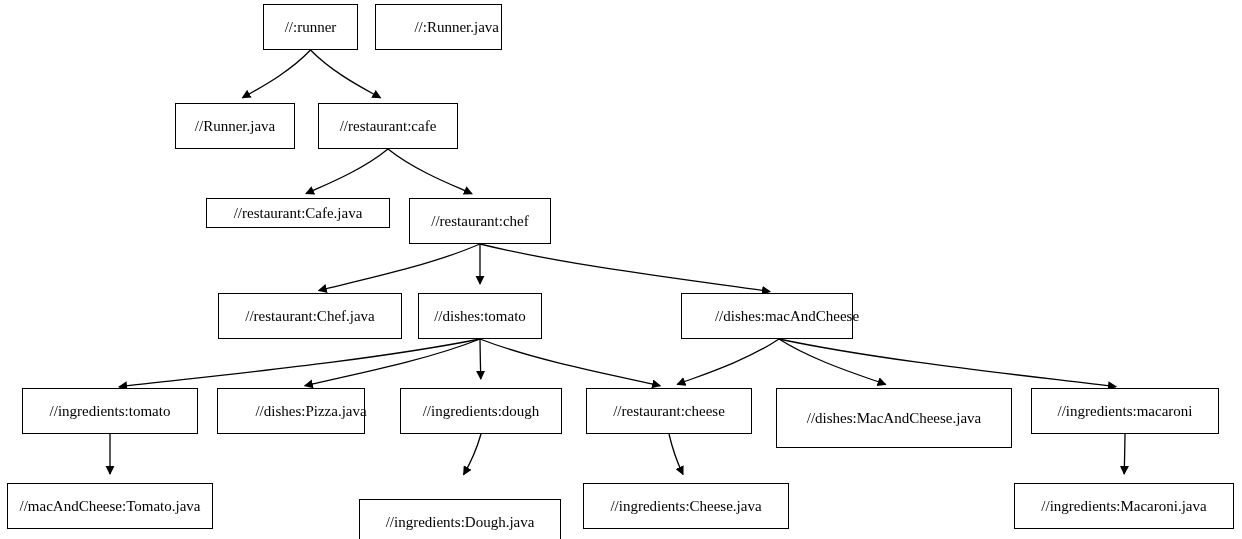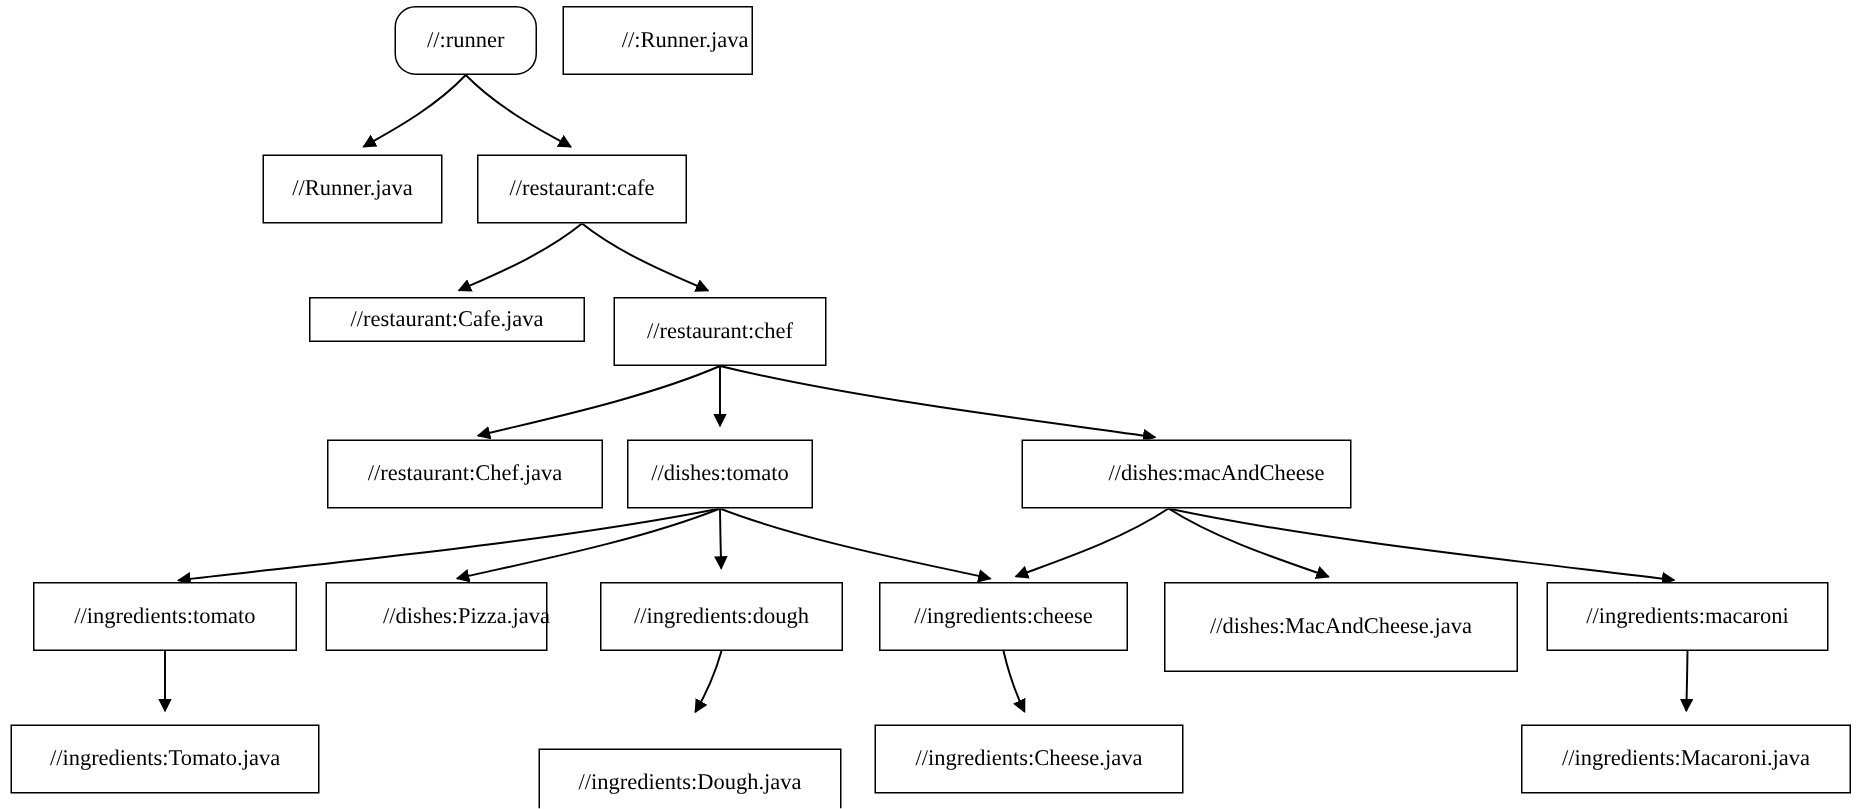--- a/index.html
+++ b/index.html
@@ -66,21 +66,21 @@
         <path d="M 779 339 C 746 361.05, 699.8 375.75, 677.2212190200968 384.3378206183205" marker-end="url(#arrow)"></path>
         <path d="M 779 339 C 813.5 361.05, 861.8 375.75, 885.7202649472825 384.4721128905813" marker-end="url(#arrow)"></path>
         <path d="M 779 339 C 882.8 361.05, 1028.12 375.75, 1116.0889158486618 386.7380256548683" marker-end="url(#arrow)"></path>
         <path d="M 110 434 C 110 456.05, 110 470.75, 110 474" marker-end="url(#arrow)"></path>
         <path d="M 481 434 C 474.7 456.05, 465.88 470.75, 463.5452736872125 474.7276947298375" marker-end="url(#arrow)"></path>
         <path d="M 669 434 C 674.1 456.05, 681.24 470.75, 683.0500456811551 474.4971904927413" marker-end="url(#arrow)"></path>
         <path d="M 1125 434 C 1124.7 456.05, 1124.28 470.75, 1124.1836352319626 474.001873633829" marker-end="url(#arrow)"></path>
       </g>
   </svg>
   <div id="node-layer">
-      <div class="node" style="left: 263px; top: 4px; width: 95px; height: 46px; border-radius: 14px;">
+      <div class="node" style="left: 263px; top: 4px; width: 95px; height: 46px;">
         <span>//:runner</span>
       </div>
       <div class="node" style="left: 375px; top: 4px; width: 127px; height: 46px; justify-content: flex-end;">
         <span>//:Runner.java</span>
       </div>
       <div class="node" style="left: 175px; top: 103px; width: 120px; height: 46px;">
         <span>//Runner.java</span>
       </div>
       <div class="node" style="left: 318px; top: 103px; width: 140px; height: 46px;">
         <span>//restaurant:cafe</span>
@@ -90,43 +90,43 @@
       </div>
       <div class="node" style="left: 409px; top: 198px; width: 142px; height: 46px;">
         <span>//restaurant:chef</span>
       </div>
       <div class="node" style="left: 218px; top: 293px; width: 184px; height: 46px;">
         <span>//restaurant:Chef.java</span>
       </div>
       <div class="node" style="left: 418px; top: 293px; width: 124px; height: 46px;">
         <span>//dishes:tomato</span>
       </div>
-      <div class="node" style="left: 681px; top: 293px; width: 220px; height: 46px; padding-left: 40px;">
+      <div class="node" style="left: 681px; top: 293px; width: 172px; height: 46px; padding-left: 40px;">
         <span>//dishes:macAndCheese</span>
       </div>
       <div class="node" style="left: 22px; top: 388px; width: 176px; height: 46px;">
         <span>//ingredients:tomato</span>
       </div>
       <div class="node" style="left: 217px; top: 388px; width: 148px; height: 46px; padding-left: 40px;">
         <span>//dishes:Pizza.java</span>
       </div>
       <div class="node" style="left: 400px; top: 388px; width: 162px; height: 46px;">
         <span>//ingredients:dough</span>
       </div>
       <div class="node" style="left: 586px; top: 388px; width: 166px; height: 46px;">
-        <span>//ingredients:cheese</span>
+        <span>//restaurant:cheese</span>
       </div>
       <div class="node" style="left: 776px; top: 388px; width: 236px; height: 60px;">
         <span>//dishes:MacAndCheese.java</span>
       </div>
       <div class="node" style="left: 1031px; top: 388px; width: 188px; height: 46px;">
         <span>//ingredients:macaroni</span>
       </div>
       <div class="node" style="left: 7px; top: 483px; width: 206px; height: 46px;">
-        <span>//ingredients:Tomato.java</span>
+        <span>//macAndCheese:Tomato.java</span>
       </div>
       <div class="node" style="left: 359px; top: 499px; width: 202px; height: 46px;">
         <span>//ingredients:Dough.java</span>
       </div>
       <div class="node" style="left: 583px; top: 483px; width: 206px; height: 46px;">
         <span>//ingredients:Cheese.java</span>
       </div>
       <div class="node" style="left: 1014px; top: 483px; width: 220px; height: 46px;">
         <span>//ingredients:Macaroni.java</span>
       </div>

